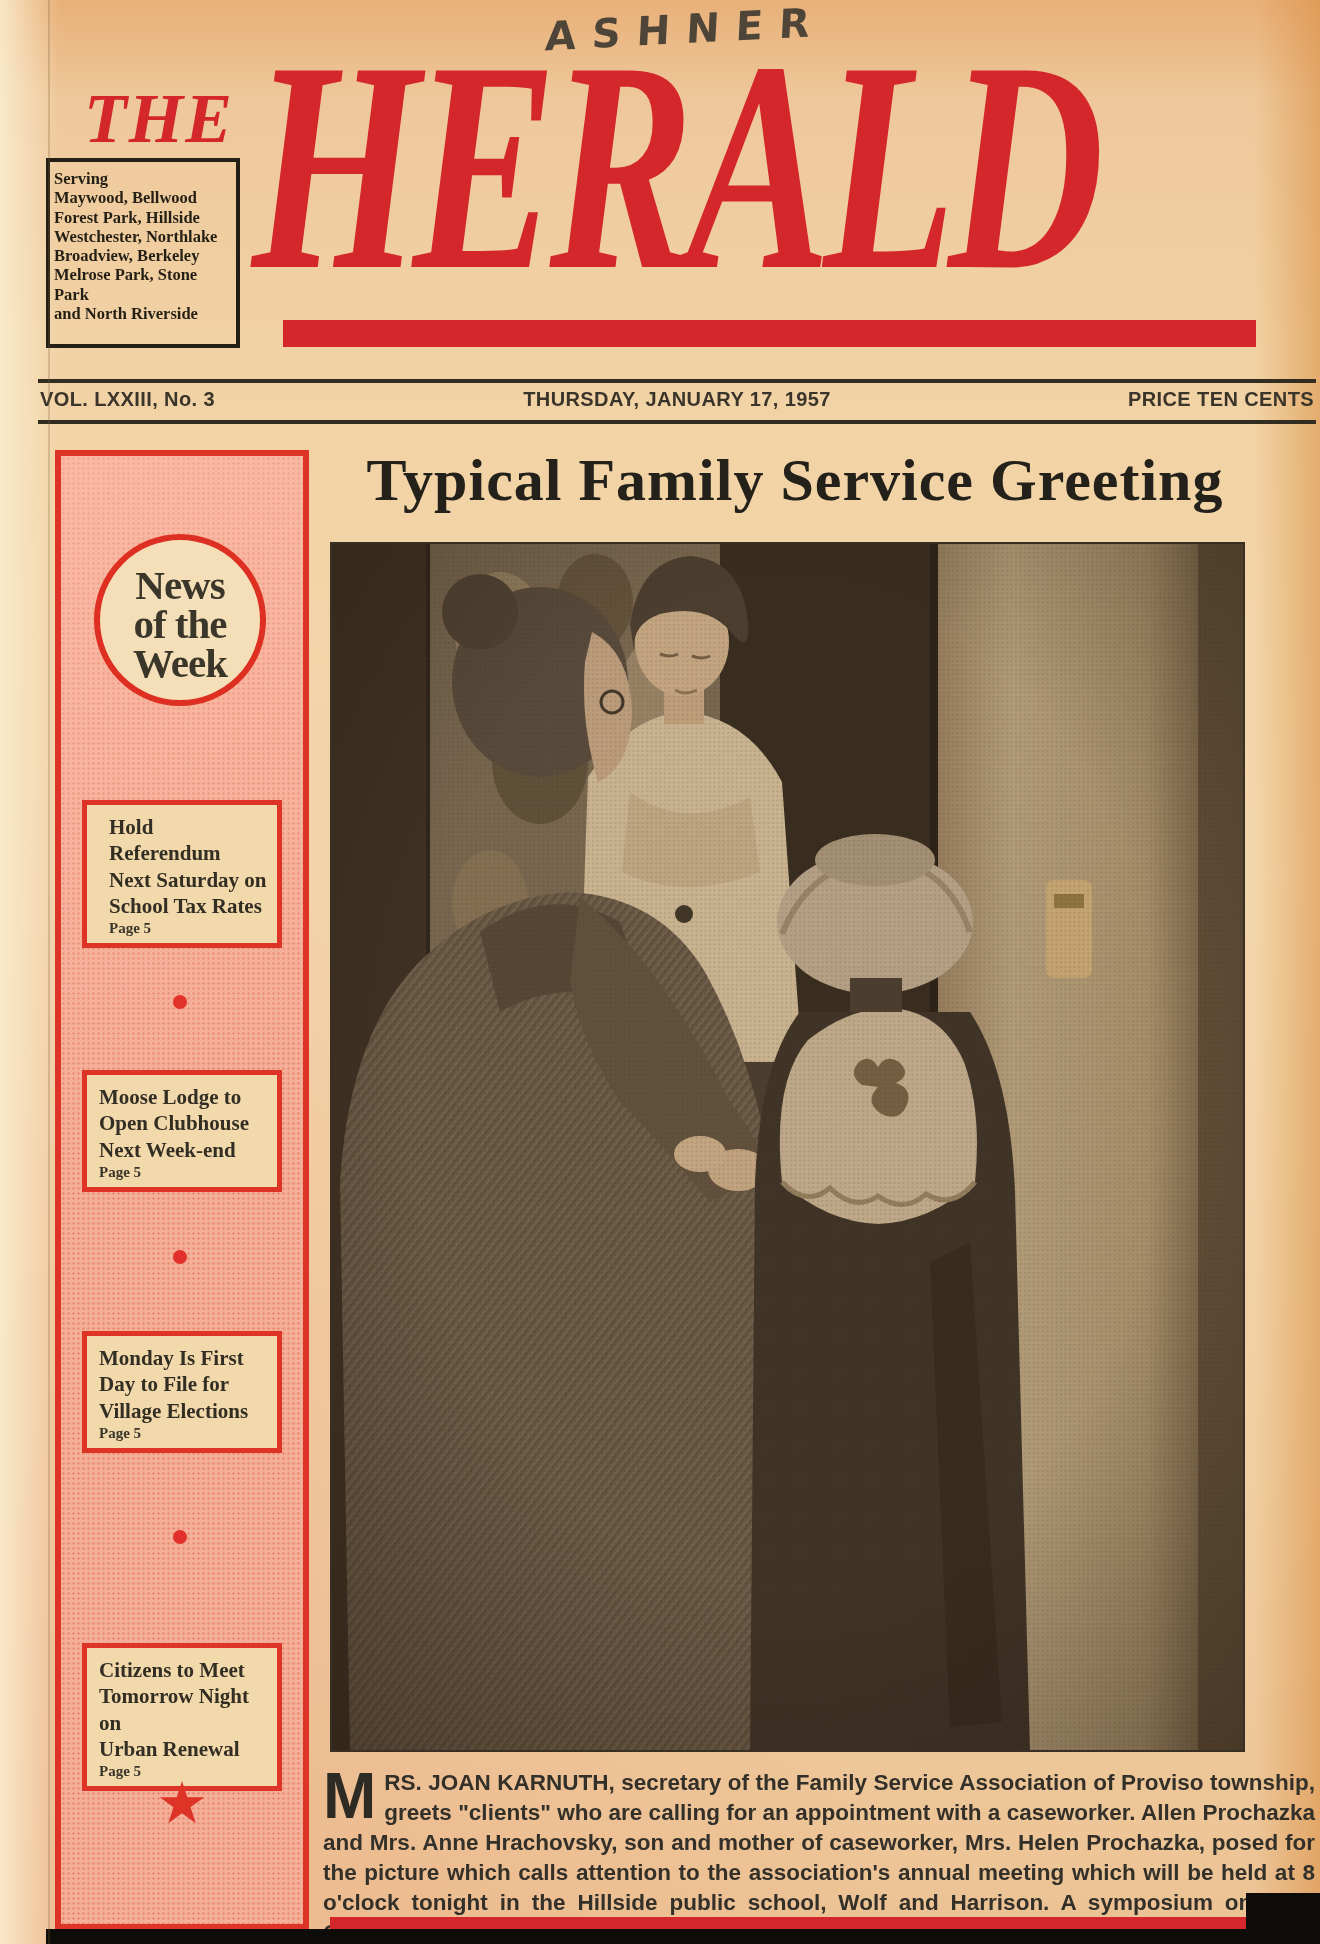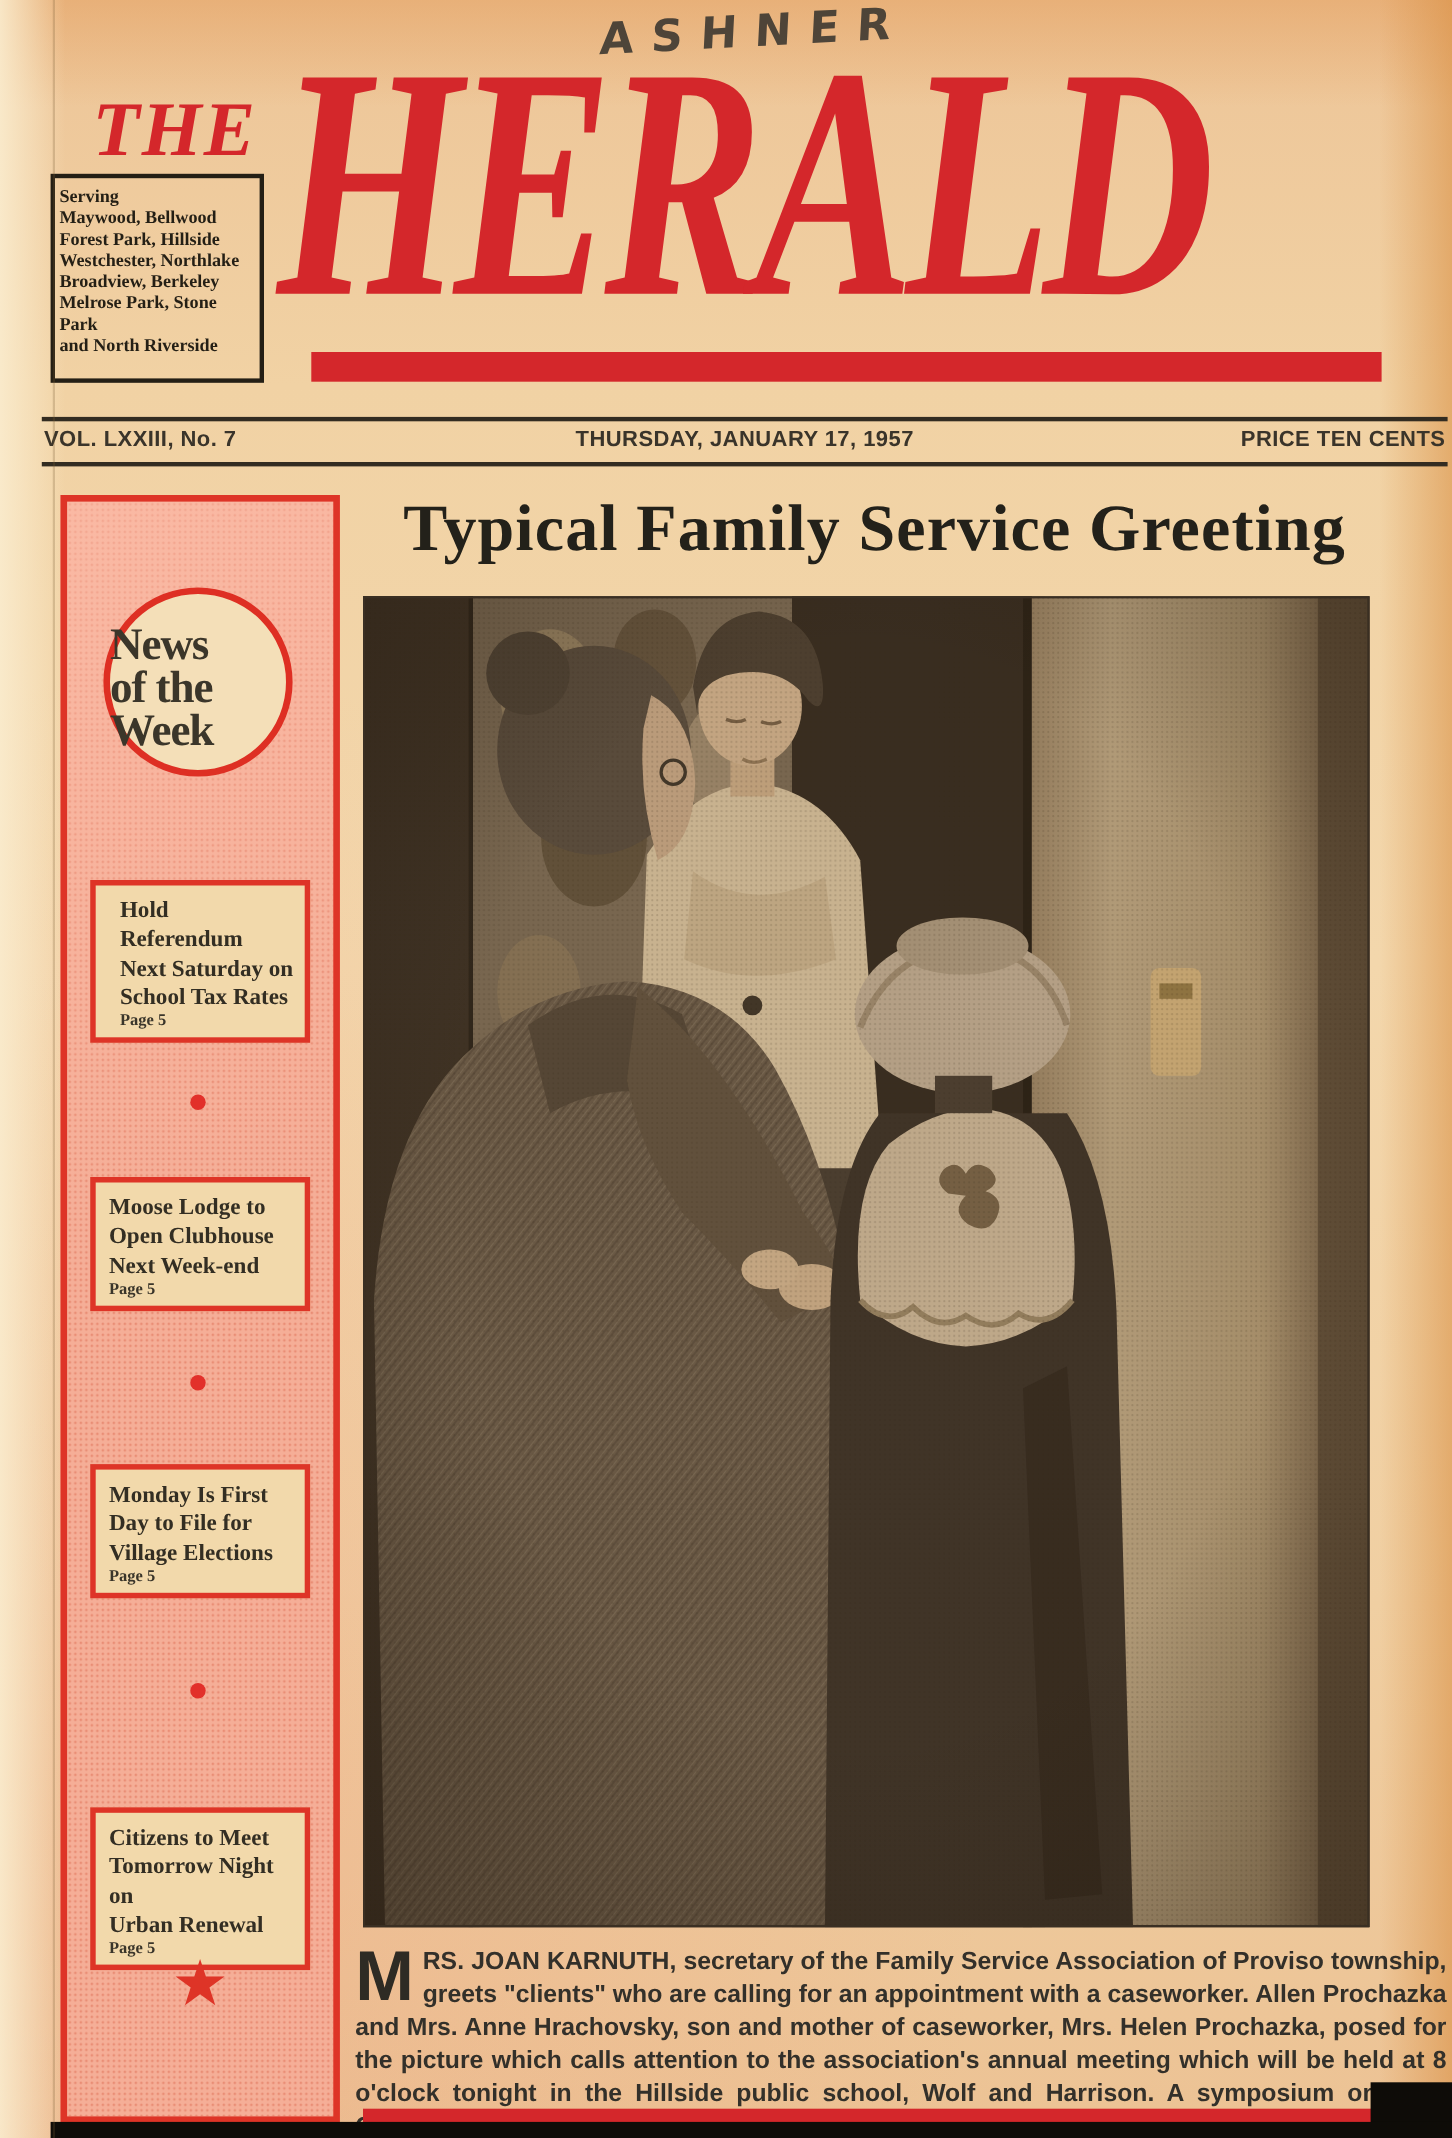--- a/index.html
+++ b/index.html
@@ -65,21 +65,21 @@
     border:6px solid #de3427;
     background-color:#f5ae97;
     background-image:
       linear-gradient(160deg, rgba(255,196,176,.5) 0%, rgba(255,196,176,0) 45%),
       radial-gradient(circle, rgba(222,110,85,.5) 1px, rgba(0,0,0,0) 1.45px);
     background-size:100% 100%, 5px 5px;
   }
   #badge {
     position:absolute; left:33px; top:78px; width:172px; height:172px;
     border:6px solid #de2f23; border-radius:50%;
-    background:#f4dfb8; text-align:left; color:#3b362a;
+    background:#f4dfb8; text-align:center; color:#3b362a;
     font-weight:bold; font-size:41px; line-height:.95; padding-top:26px;
     letter-spacing:-1px;
   }
   .news-box {
     position:absolute; left:21px; width:200px;
     border:5px solid #de3427; background:#f2d9ab;
     padding:9px 10px 5px 12px; color:#332e23;
     font-weight:bold; font-size:21px; line-height:1.25;
   }
   .news-box .pref { text-align:left; font-size:15px; padding-right:4px; color:#3a352a; }
@@ -126,21 +126,21 @@
     <div>Maywood, Bellwood</div>
     <div>Forest Park, Hillside</div>
     <div>Westchester, Northlake</div>
     <div>Broadview, Berkeley</div>
     <div>Melrose Park, Stone Park</div>
     <div>and North Riverside</div>
   </div>
 
   <div id="rule-top" class="abs rule"></div>
   <div id="dateline" class="abs">
-    <span id="dl-vol">VOL. LXXIII, No. 7</span>
+    <span id="dl-vol">VOL. LXXIII, No. 3</span>
     <span id="dl-date">THURSDAY, JANUARY 17, 1957</span>
     <span id="dl-price">PRICE TEN CENTS</span>
   </div>
   <div id="rule-bottom" class="abs rule"></div>
 
   <div id="headline" class="abs">Typical Family Service Greeting</div>
 
   <div id="sidebar" class="abs">
     <div id="badge">
       <div>News</div>

